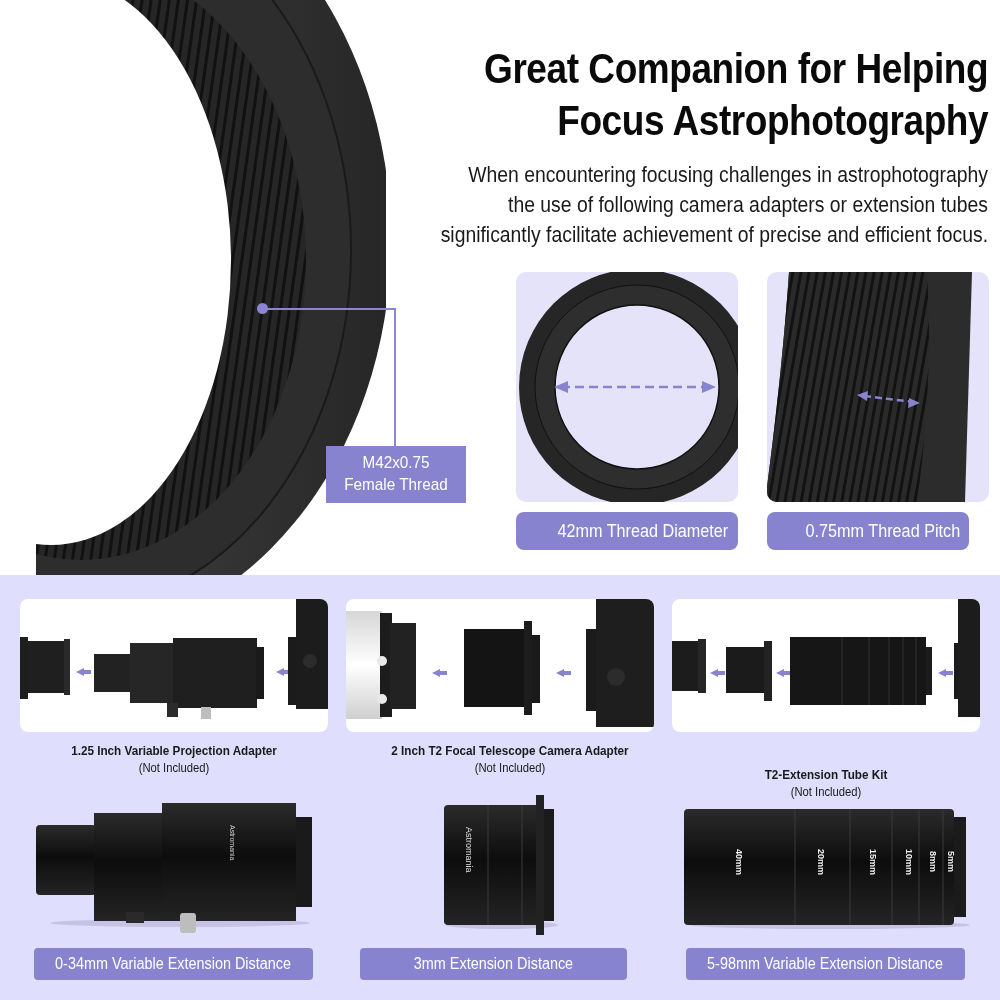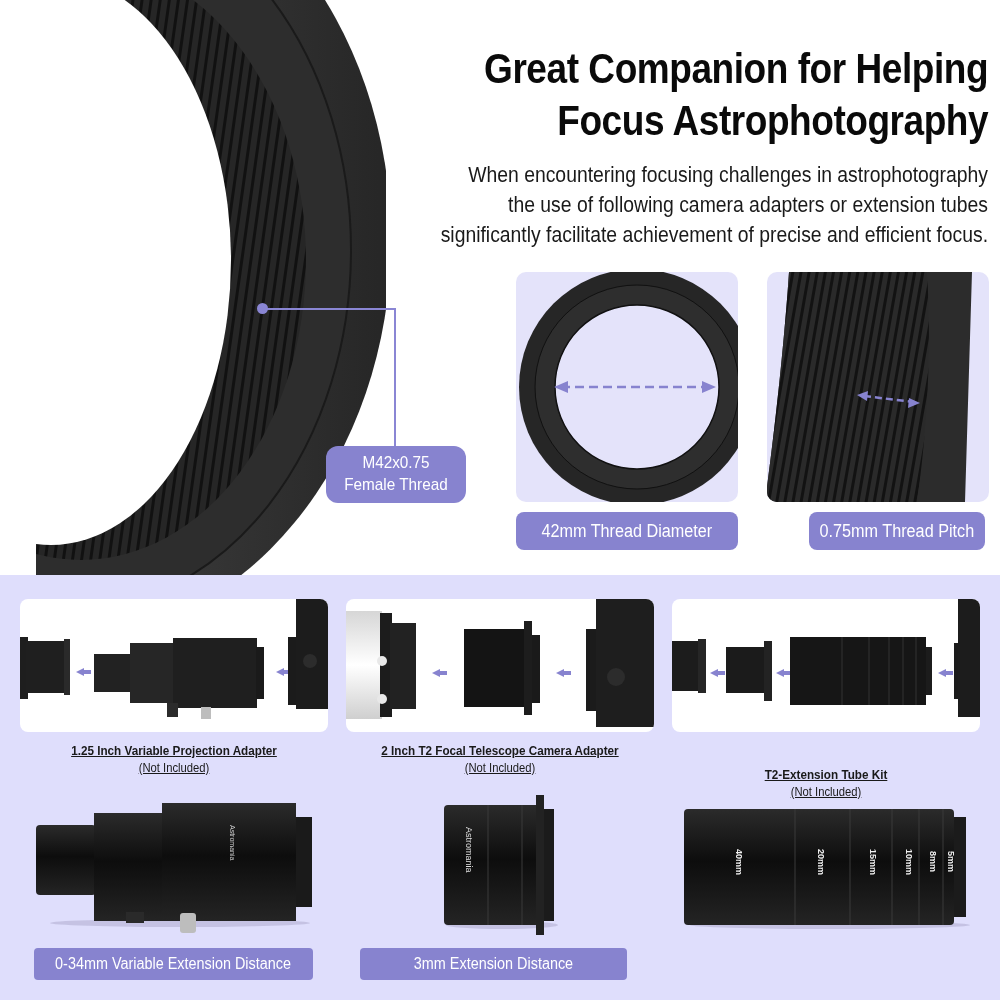--- a/index.html
+++ b/index.html
@@ -17,46 +17,46 @@
   .headline span { display: block; }
 
   .subtext { position: absolute; right: 48px; top: 160px; text-align: right;
     font-size: 22px; line-height: 30px; color: #1a1a1a; transform: scaleX(0.88); transform-origin: right top; white-space: nowrap; }
   .subtext span { display: block; }
 
   .callout-dot { position: absolute; left: 221px; top: 303px; width: 11px; height: 11px; border-radius: 50%; background: #8a86d4; }
   .callout-line-h { position: absolute; left: 228px; top: 308px; width: 132px; height: 2px; background: #8a86d4; }
   .callout-line-v { position: absolute; left: 358px; top: 308px; width: 2px; height: 139px; background: #8a86d4; }
   .callout-label { position: absolute; left: 290px; top: 446px; width: 140px; height: 57px; background: #8783cf;
-    border-radius: 12px; color: #fff; text-align: center; font-size: 17px; line-height: 22px; padding-top: 6px; }
+    border-radius: 0; color: #fff; text-align: center; font-size: 17px; line-height: 22px; padding-top: 6px; }
   .callout-label span { display: block; transform: scaleX(0.9); }
 
   .thumb { position: absolute; top: 272px; width: 222px; height: 230px; background: #e4e3fa; border-radius: 10px; overflow: hidden; }
   .thumb.left { left: 480px; }
   .thumb.right { left: 731px; }
 
   .pill { position: absolute; height: 38px; background: #8783cf; border-radius: 8px; color: #fff;
-    text-align: center; font-size: 18px; line-height: 38px; white-space: nowrap; }
+    text-align: right; font-size: 18px; line-height: 38px; white-space: nowrap; }
   .pill span { display: inline-block; transform: scaleX(0.9); }
   .pill.p1 { left: 480px; top: 512px; width: 222px; }
-  .pill.p2 { left: 773px; top: 512px; width: 176px; }
+  .pill.p2 { left: 731px; top: 512px; width: 202px; }
 
   
   .bottom { position: absolute; left: 0; top: 575px; width: 1000px; height: 425px; background: #dfdefc; }
 
   .card { position: absolute; top: 24px; height: 133px; background: #ffffff; border-radius: 8px; overflow: hidden; }
   .card.c1 { left: 20px; width: 308px; }
   .card.c2 { left: 346px; width: 308px; }
   .card.c3 { left: 672px; width: 308px; }
 
-  .cap { position: absolute; top: 167px; width: 326px; text-align: center; color: #1a1a1a; text-decoration: underline; }
+  .cap { position: absolute; top: 167px; width: 326px; text-align: center; color: #1a1a1a; }
   .cap .t { display: block; font-size: 13px; line-height: 18px; font-weight: 700; transform: scaleX(0.9); }
   .cap .s { display: block; font-size: 12.5px; line-height: 17px; transform: scaleX(0.9); }
   .cap.k1 { left: 11px; }
-  .cap.k2 { left: 337px; }
+  .cap.k2 { left: 347px; }
   .cap.k3 { left: 663px; margin-top: 24px; }
 
   .prod { position: absolute; top: 220px; height: 145px; }
 
   .bpill { position: absolute; top: 373px; height: 32px; background: #8783cf; border-radius: 4px; color: #fff;
     text-align: center; font-size: 16px; line-height: 32px; white-space: nowrap; }
   .bpill span { display: inline-block; transform: scaleX(0.9); }
   .bpill.b1 { left: 34px; width: 279px; }
   .bpill.b2 { left: 360px; width: 267px; }
   .bpill.b3 { left: 686px; width: 279px; }
@@ -263,13 +263,14 @@
       <text x="138" y="54" transform="rotate(90 138 54)">20mm</text>
       <text x="190" y="54" transform="rotate(90 190 54)">15mm</text>
       <text x="226" y="54" transform="rotate(90 226 54)">10mm</text>
       <text x="250" y="56" transform="rotate(90 250 56)">8mm</text>
       <text x="268" y="56" transform="rotate(90 268 56)">5mm</text>
     </g>
   </svg>
 
   <div class="bpill b1"><span>0-34mm Variable Extension Distance</span></div>
   <div class="bpill b2"><span>3mm Extension Distance</span></div>
+  <div class="bpill b3"><span>5-98mm Variable Extension Distance</span></div>
 </div>
 
 </body></html>

